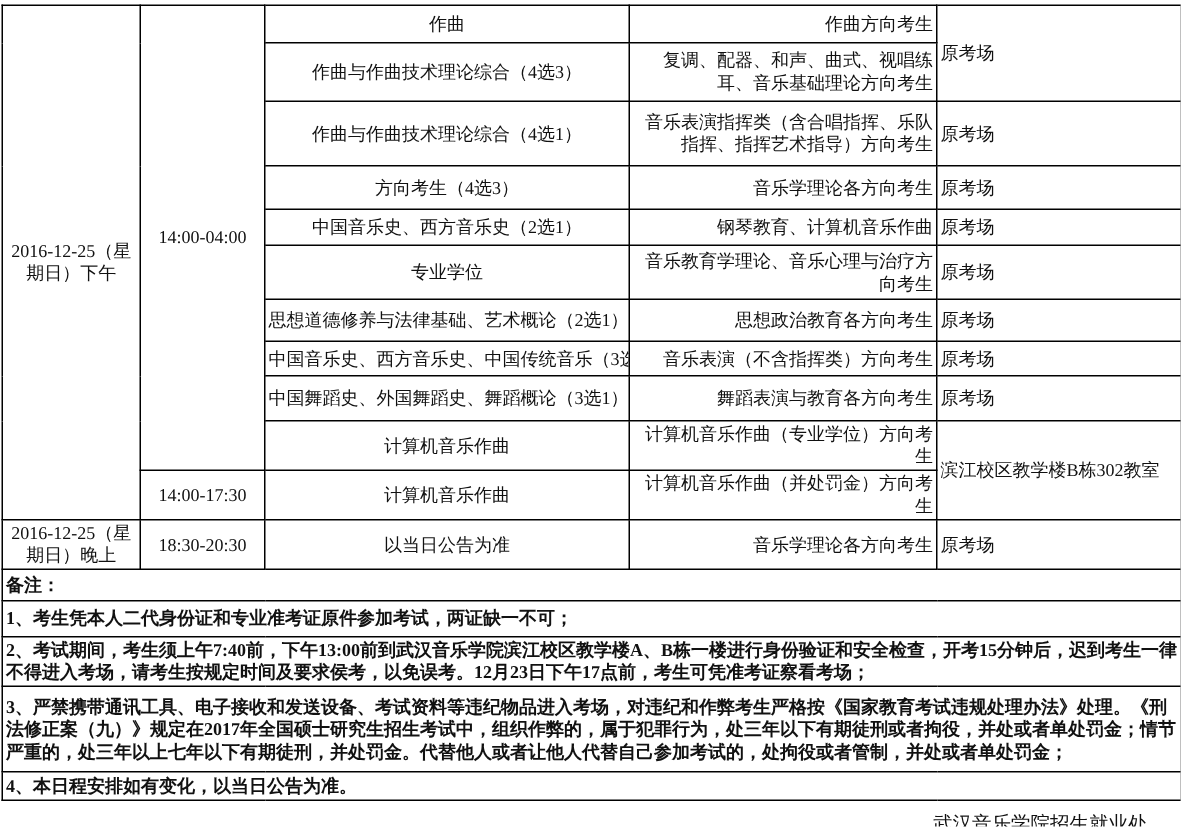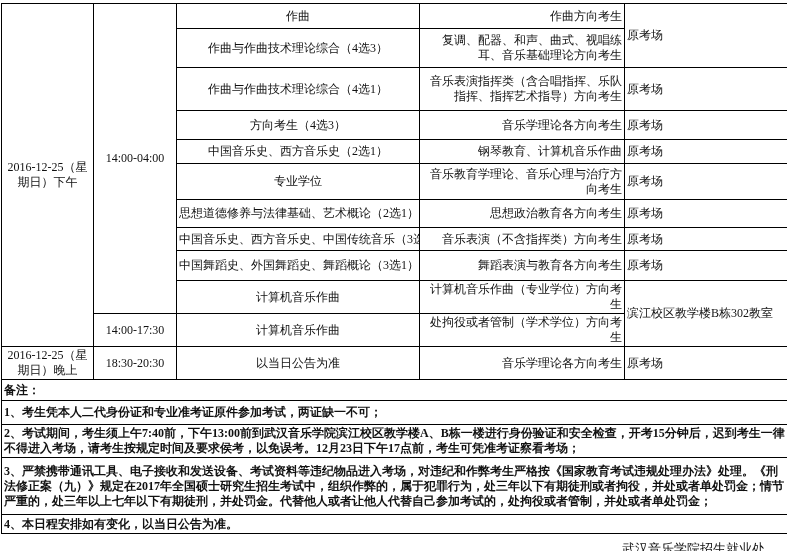--- a/index.html
+++ b/index.html
@@ -99,21 +99,21 @@
         <td class="c-loc">原考场</td>
       </tr>
       <tr style="height:25px">
         <td class="c-subj bb">计算机音乐作曲</td>
         <td class="c-exam bb">计算机音乐作曲（专业学位）方向考生</td>
         <td class="c-loc" rowspan="2">滨江校区教学楼B栋302教室</td>
       </tr>
       <tr style="height:25px">
         <td class="c-time">14:00-17:30</td>
         <td class="c-subj">计算机音乐作曲</td>
-        <td class="c-exam">处拘役或者管制（学术学位）方向考生</td>
+        <td class="c-exam">计算机音乐作曲（并处罚金）方向考生</td>
       </tr>
       <tr style="height:30px">
         <td class="c-date">2016-12-25（星期日）晚上</td>
         <td class="c-time">18:30-20:30</td>
         <td class="c-subj">以当日公告为准</td>
         <td class="c-exam">音乐学理论各方向考生</td>
         <td class="c-loc">原考场</td>
       </tr>
       <tr style="height:21px">
         <td class="note-cell" colspan="5">备注：</td>

